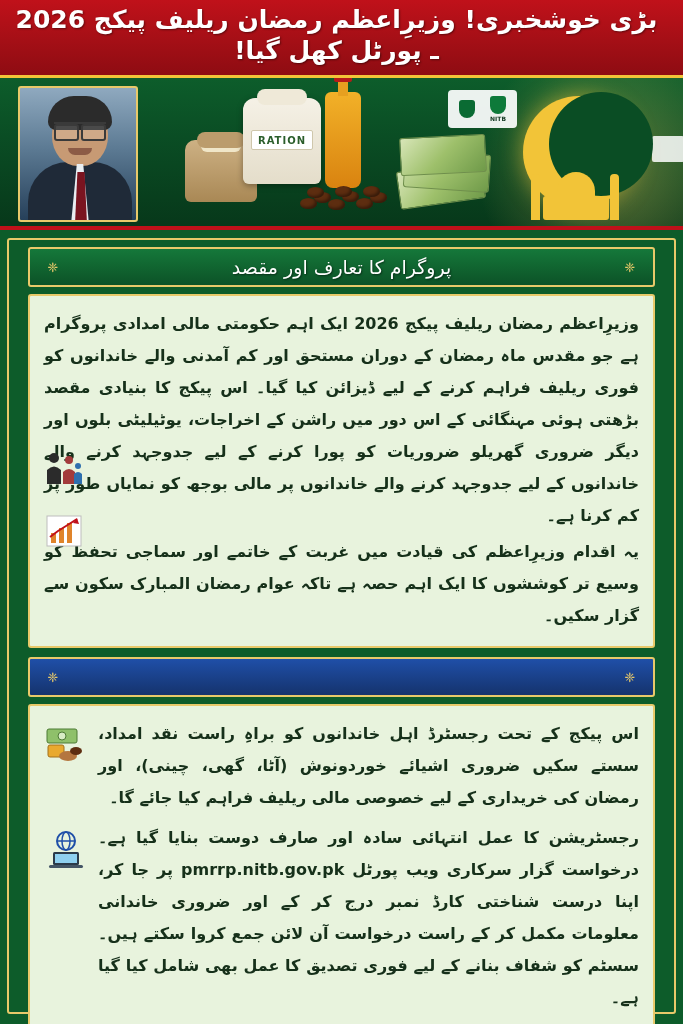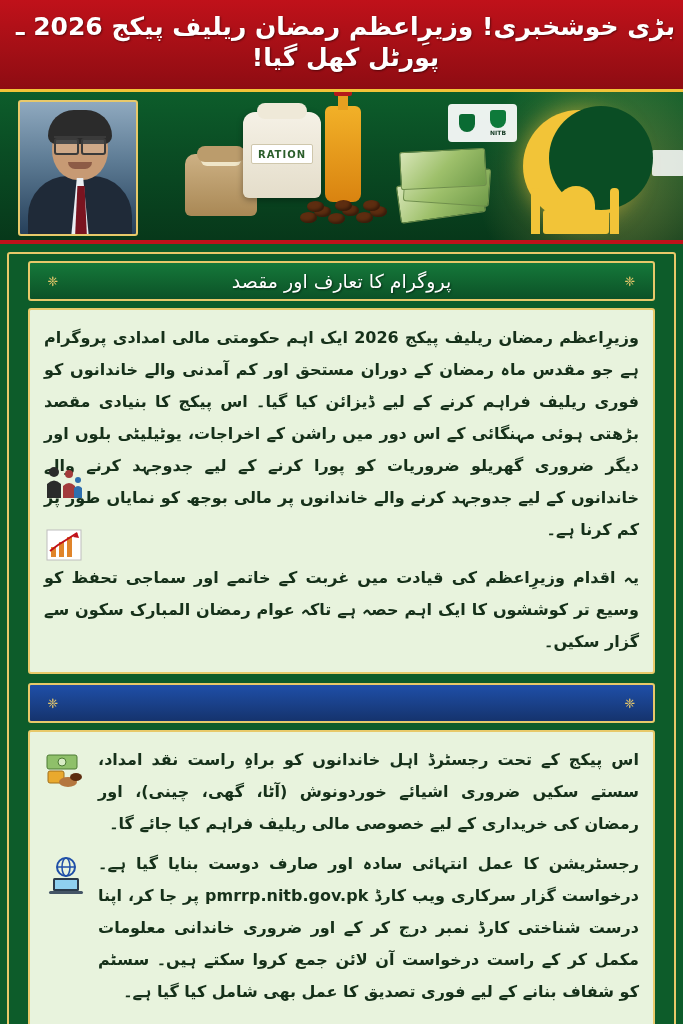--- a/index.html
+++ b/index.html
@@ -13,27 +13,27 @@
     position: relative;
     width: 683px;
     height: 1024px;
     background: #ffffff;
     overflow: hidden;
   }
 
   
   .top-banner {
     position: relative;
-    height: 92px;
+    height: 78px;
     background: linear-gradient(180deg, #c0111a 0%, #a40f16 55%, #8e0c12 100%);
     border-bottom: 3px solid #f2c438;
     display: flex;
     align-items: center;
     justify-content: center;
-    padding: 4px 2px 8px 10px;
+    padding: 4px 20px 8px 10px;
   }
   .top-banner-text {
     color: #ffffff;
     font-size: 25px;
     font-weight: bold;
     line-height: 1.22;
     text-align: center;
     direction: rtl;
     text-shadow: 1px 1px 2px rgba(0,0,0,0.45);
     letter-spacing: 0px;
@@ -276,21 +276,21 @@
     position: relative;
   }
   .panel p {
     direction: rtl;
     text-align: justify;
     color: #16301a;
     font-size: 16px;
     line-height: 2.0;
     font-weight: 600;
   }
-  .panel p + p { margin-top: 16px; }
+  .panel p + p { margin-top: 4px; }
 
   .panel-icon {
     position: absolute;
     left: 14px;
     width: 40px; height: 40px;
     display: flex; align-items: center; justify-content: center;
     font-size: 26px;
   }
   .icon-family { top: 152px; }
   .icon-chart  { top: 215px; }
@@ -457,21 +457,21 @@
             <svg class="ico" width="42" height="40" viewBox="0 0 42 40" aria-hidden="true">
               <circle cx="21" cy="11" r="9" fill="none" stroke="#1f4fa8" stroke-width="2"></circle>
               <ellipse cx="21" cy="11" rx="4" ry="9" fill="none" stroke="#1f4fa8" stroke-width="1.5"></ellipse>
               <line x1="12" y1="11" x2="30" y2="11" stroke="#1f4fa8" stroke-width="1.5"></line>
               <rect x="8" y="22" width="26" height="13" rx="1.5" fill="#2b3a4a"></rect>
               <rect x="10" y="24" width="22" height="9" fill="#8fd0f0"></rect>
               <rect x="4" y="35" width="34" height="3" rx="1.5" fill="#445566"></rect>
             </svg>
           </div>
           <div class="bullet-text">
-            <span>رجسٹریشن کا عمل انتہائی سادہ اور صارف دوست بنایا گیا ہے۔ درخواست گزار سرکاری ویب کارڈ</span>
+            <span>رجسٹریشن کا عمل انتہائی سادہ اور صارف دوست بنایا گیا ہے۔ درخواست گزار سرکاری ویب پورٹل</span>
             <span class="url">pmrrp.nitb.gov.pk</span>
             <span>پر جا کر، اپنا درست شناختی کارڈ نمبر درج کر کے اور ضروری خاندانی معلومات مکمل کر کے راست درخواست آن لائن جمع کروا سکتے ہیں۔ سسٹم کو شفاف بنانے کے لیے فوری تصدیق کا عمل بھی شامل کیا گیا ہے۔</span>
           </div>
         </div>
 
       </div>
 
     </div>
   </div>
 

